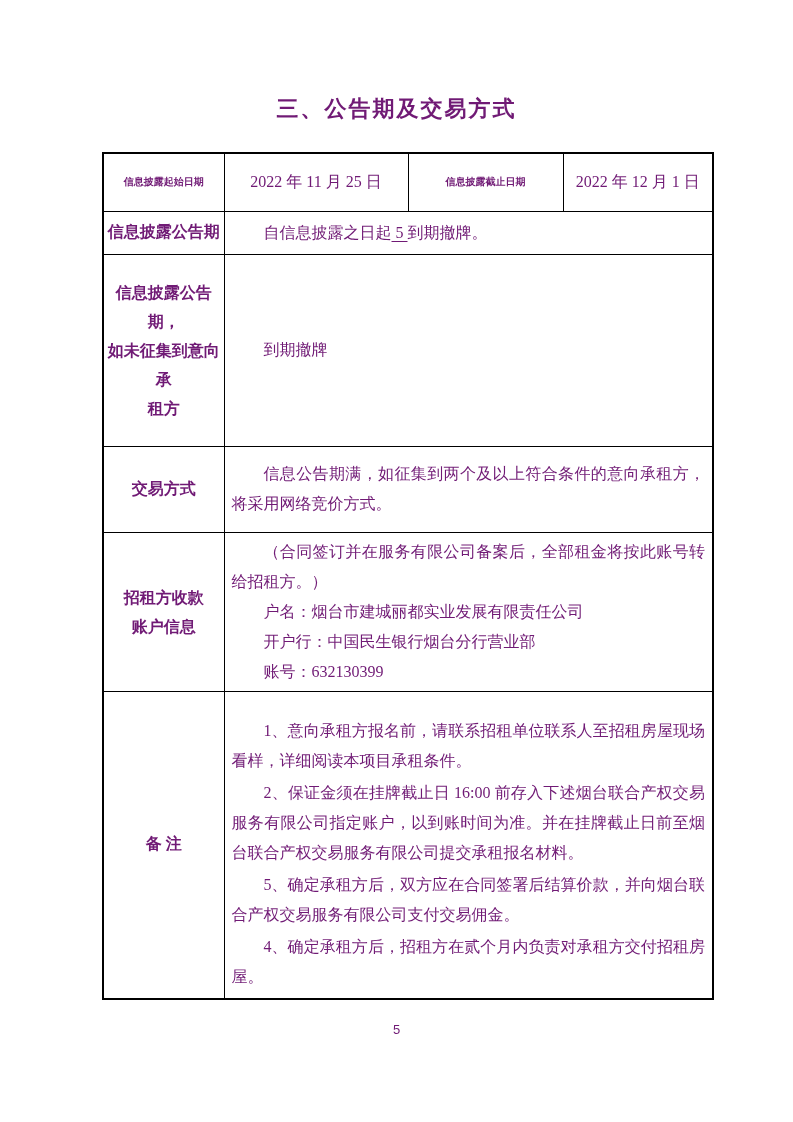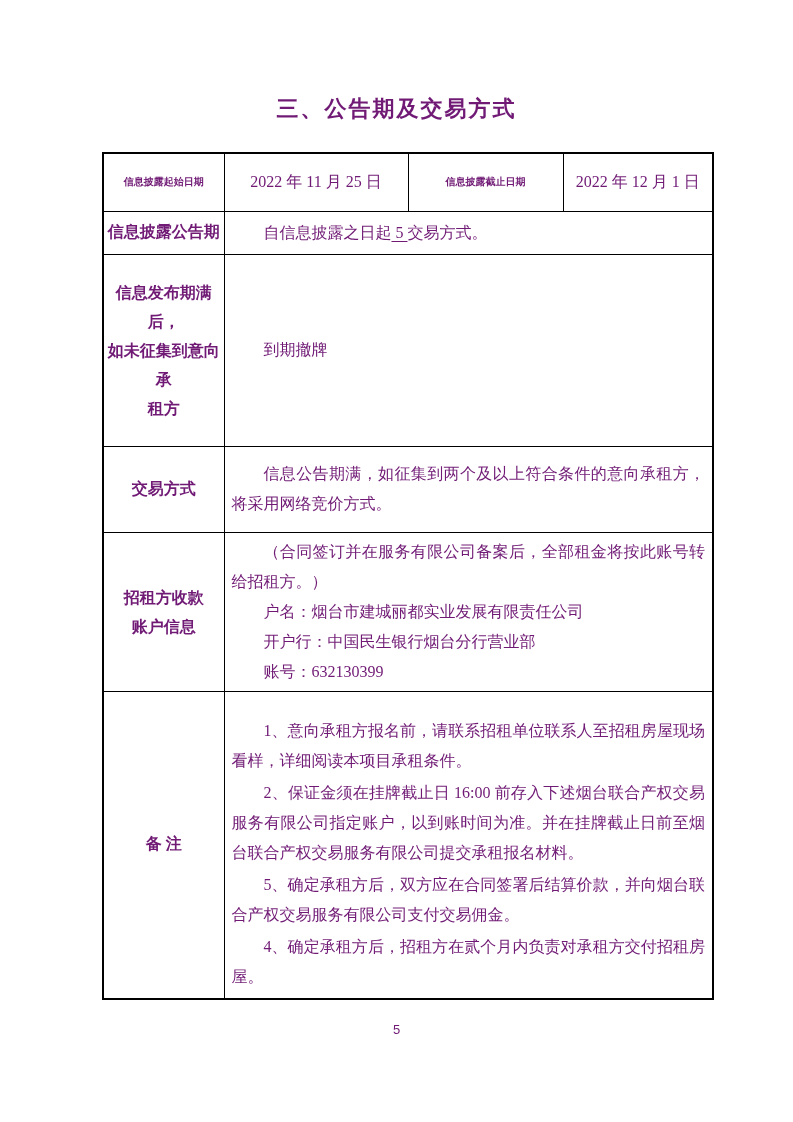--- a/index.html
+++ b/index.html
@@ -102,27 +102,27 @@
         <tr class="r1">
       <td class="cell-label nowrap">信息披露起始日期</td>
       <td class="cell-value">2022 年 11 月 25 日</td>
       <td class="cell-label nowrap">信息披露截止日期</td>
       <td class="cell-value">2022 年 12 月 1 日</td>
     </tr>
 
     <tr class="r2">
       <td class="cell-label">信息披露公告期</td>
       <td class="cell-content" colspan="3">
-        <div class="line-2em"><span>自信息披露之日起</span><span class="u-days"> 5 </span><span>交易方式。</span></div>
+        <div class="line-2em"><span>自信息披露之日起</span><span class="u-days"> 5 </span><span>到期撤牌。</span></div>
       </td>
     </tr>
 
     <tr class="r3">
       <td class="cell-label">
-        <div class="label-line">信息发布期满后，</div>
+        <div class="label-line">信息披露公告期，</div>
         <div class="label-line">如未征集到意向承</div>
         <div class="label-line">租方</div>
       </td>
       <td class="cell-content" colspan="3">
         <div class="line-2em">到期撤牌</div>
       </td>
     </tr>
 
     <tr class="r4">
       <td class="cell-label">交易方式</td>

